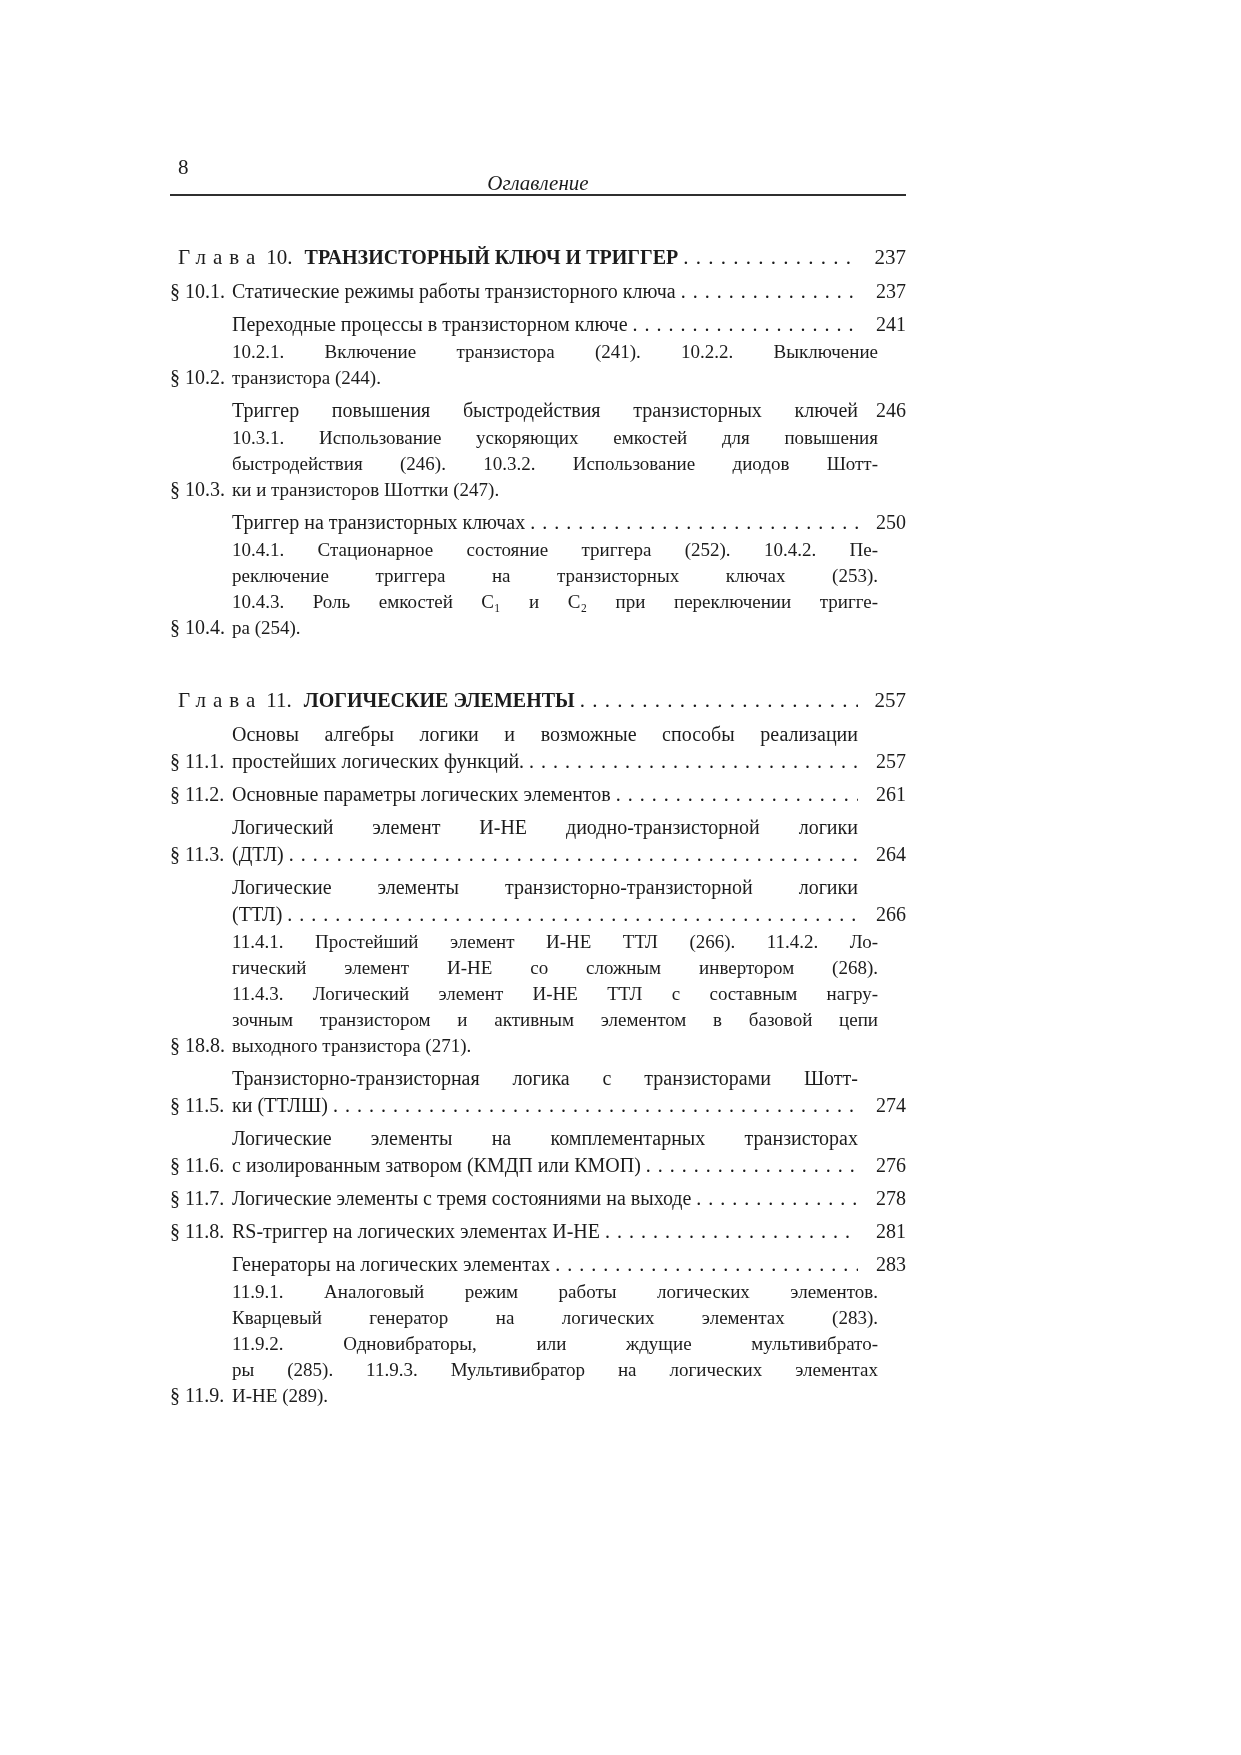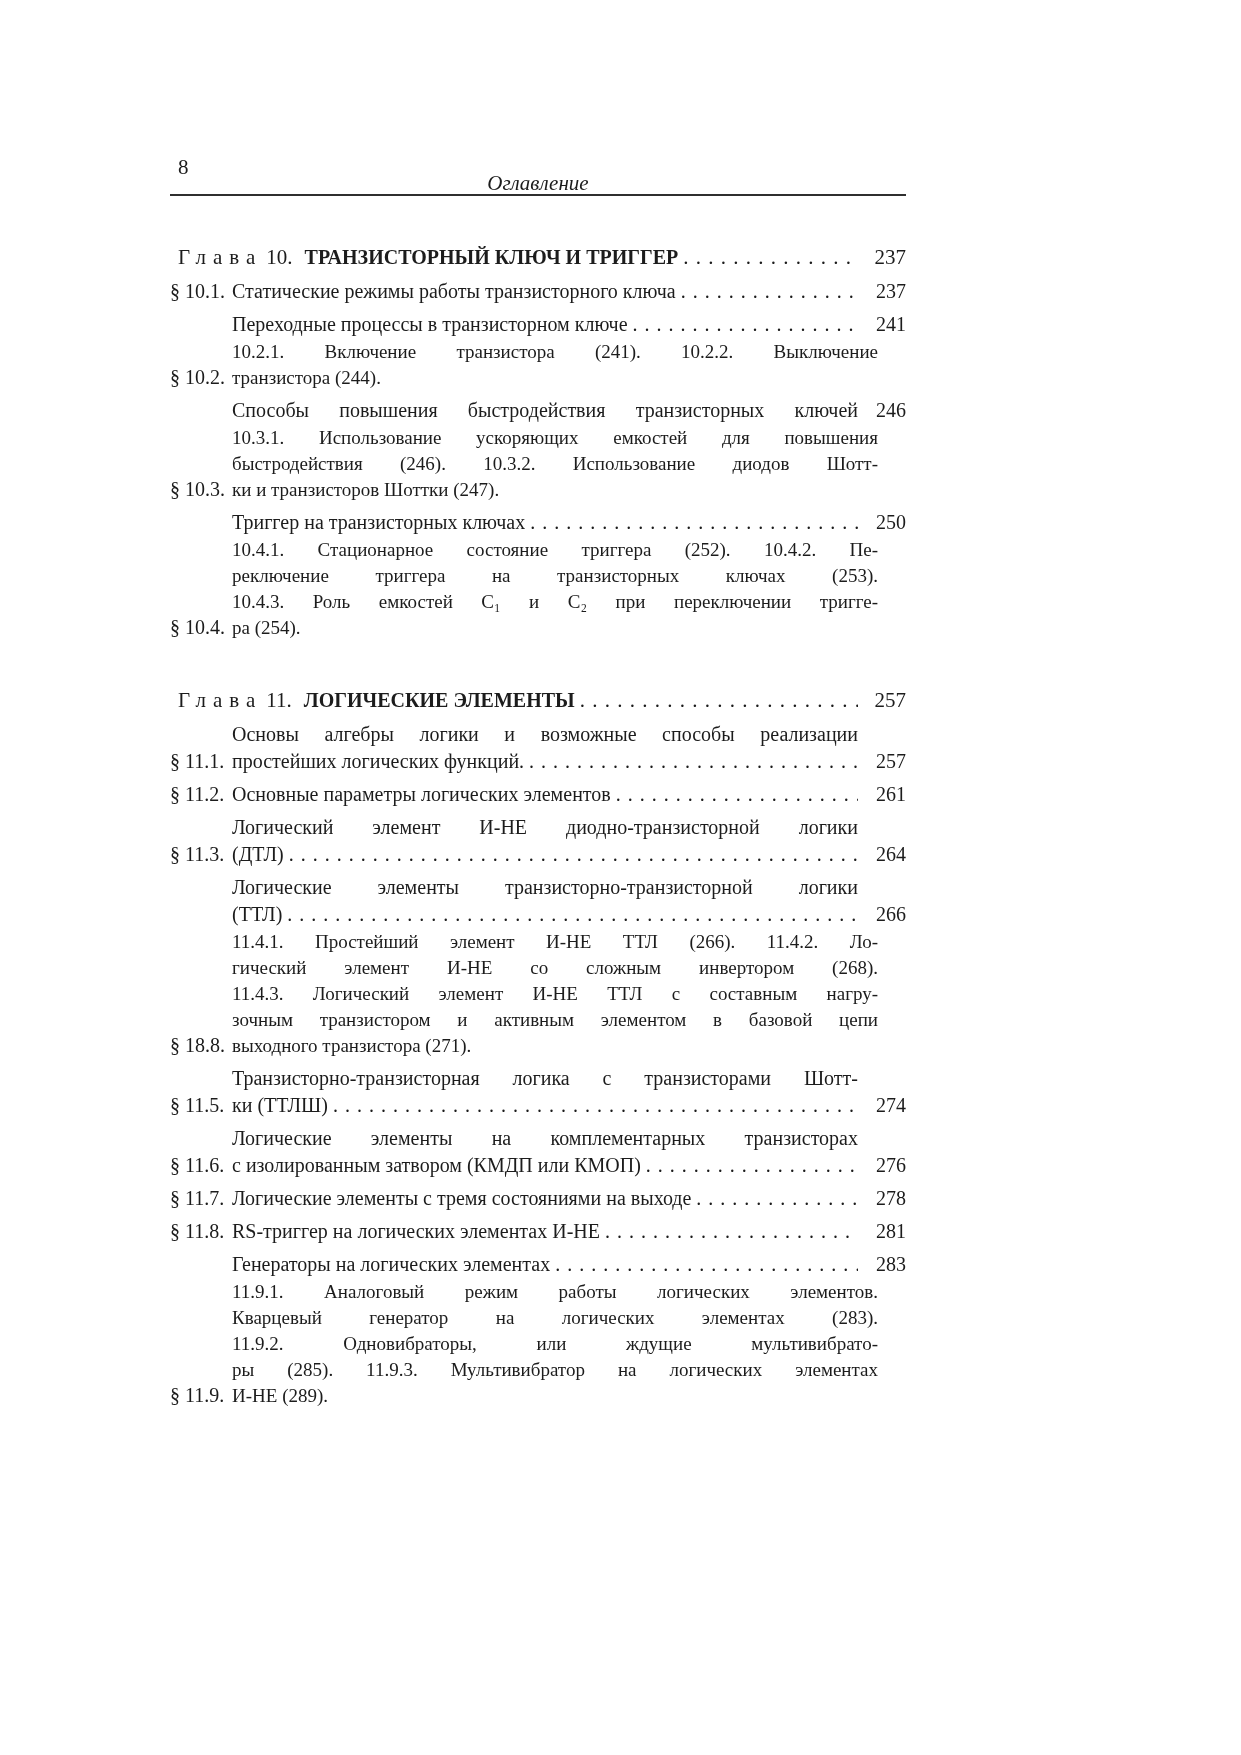--- a/index.html
+++ b/index.html
@@ -101,21 +101,21 @@
             </div>
           </div>
         </div>
       </div>
 
       <div class="entry">
         <div class="erow">
           <span class="elabel">§ 10.3.</span>
           <div class="ebody">
             <div class="lline full">
-              <span class="etext">Способы повышения быстродействия транзисторных ключей</span>
+              <span class="etext">Триггер повышения быстродействия транзисторных ключей</span>
               <span class="pg">246</span>
             </div>
             <div class="sub">
               <div class="sline">10.3.1. Использование ускоряющих емкостей для повышения</div>
               <div class="sline">быстродействия (246). 10.3.2. Использование диодов Шотт-</div>
               <div class="sline endl">ки и транзисторов Шоттки (247).</div>
             </div>
           </div>
         </div>
       </div>

